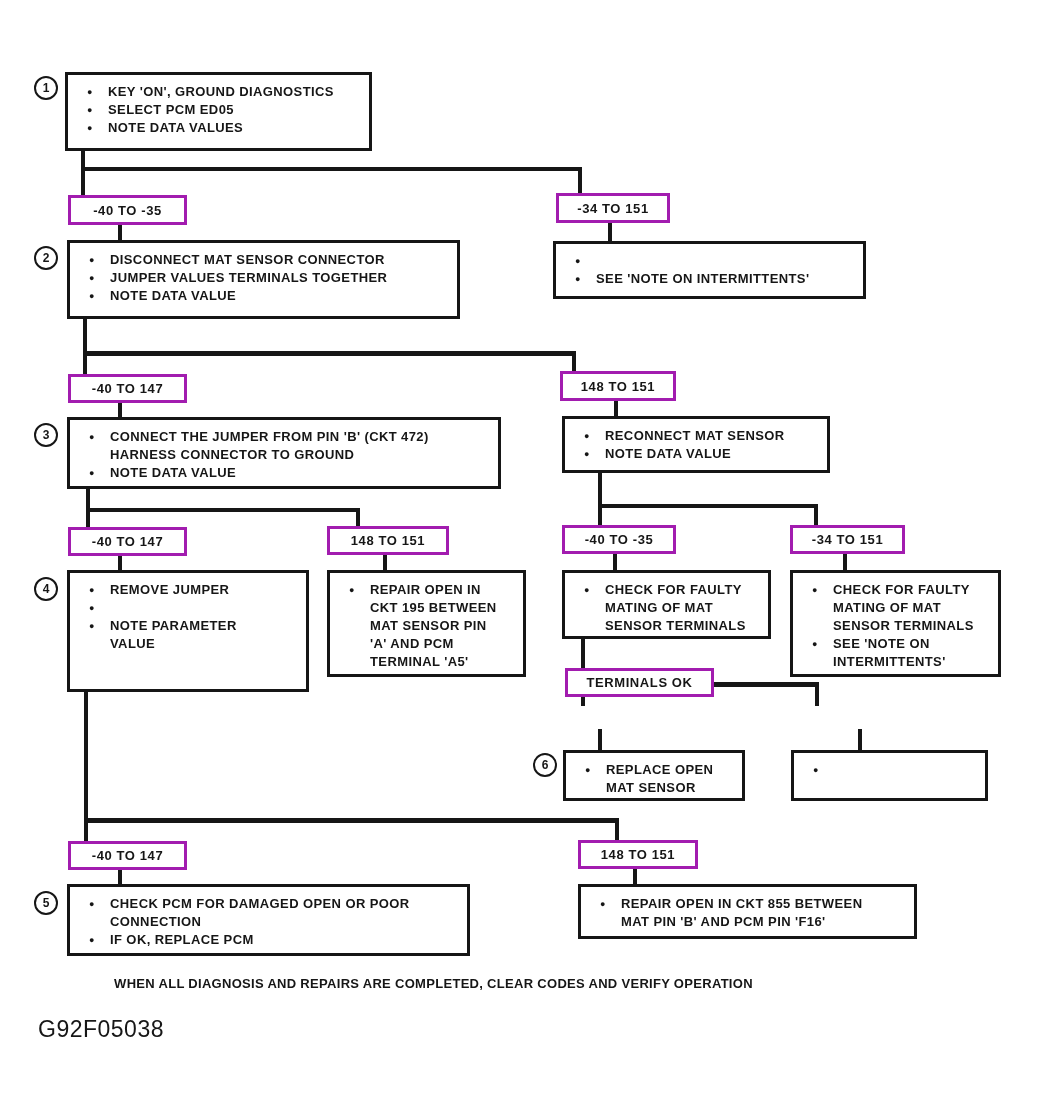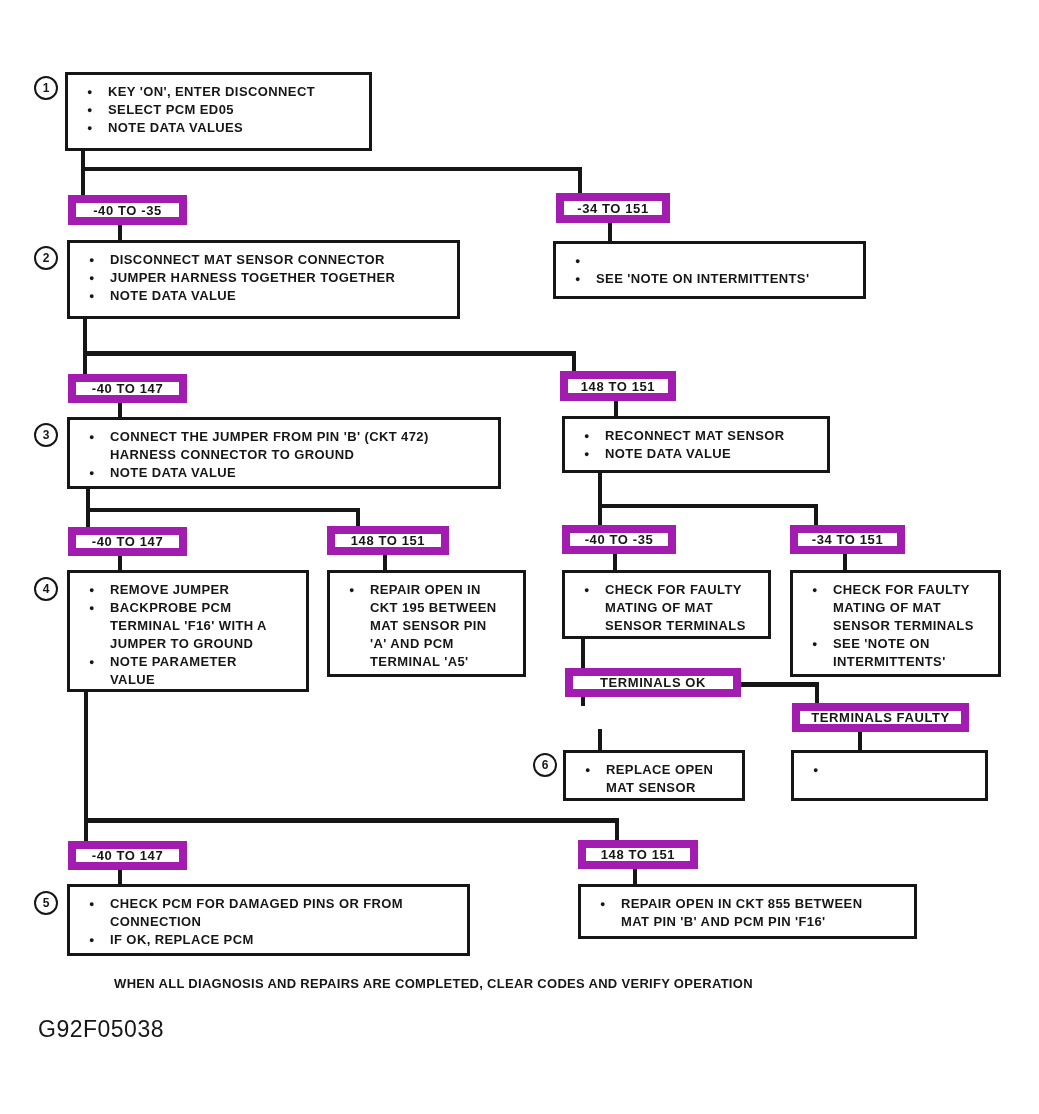--- a/index.html
+++ b/index.html
@@ -9,21 +9,21 @@
   }
   .ln{position:absolute;background:#161616;}
   .box{
     position:absolute;border:3px solid #161616;background:#ffffff;
     padding:8px 8px 6px 4px;box-sizing:border-box;
   }
   .brow{display:flex;align-items:flex-start;font-weight:700;font-size:13px;line-height:18px;letter-spacing:.4px;}
   .dot{flex:0 0 36px;text-align:center;font-size:9px;line-height:18px;}
   .btxt{flex:1;min-width:0;}
   .dlabel{
-    position:absolute;border:8px solid #a21caf;background:#ffffff;box-sizing:border-box;
+    position:absolute;border:3px solid #a21caf;background:#ffffff;box-sizing:border-box;
     display:flex;align-items:center;justify-content:center;
     font-weight:700;font-size:13px;letter-spacing:.6px;white-space:nowrap;
   }
   .circ{
     position:absolute;width:24px;height:24px;border:2px solid #161616;border-radius:50%;
     background:#ffffff;display:flex;align-items:center;justify-content:center;
     font-weight:700;font-size:12px;box-sizing:border-box;
   }
   .footer{
     position:absolute;left:0;top:976;width:867px;text-align:center;
@@ -77,21 +77,21 @@
   <div class="circ" style="left:34px;top:76px;">1</div>
   <div class="circ" style="left:34px;top:246px;">2</div>
   <div class="circ" style="left:34px;top:423px;">3</div>
   <div class="circ" style="left:34px;top:577px;">4</div>
   <div class="circ" style="left:34px;top:891px;">5</div>
   <div class="circ" style="left:533px;top:753px;">6</div>
 
   <div class="box" style="left:65px;top:72px;width:307px;height:79px;">
     <div class="brow">
         <span class="dot">●</span>
-        <span class="btxt">KEY 'ON', ENTER DISCONNECT</span>
+        <span class="btxt">KEY 'ON', GROUND DIAGNOSTICS</span>
       </div>
     <div class="brow">
         <span class="dot">●</span>
         <span class="btxt">SELECT PCM ED05</span>
       </div>
     <div class="brow">
         <span class="dot">●</span>
         <span class="btxt">NOTE DATA VALUES</span>
       </div>
   </div>
@@ -109,21 +109,21 @@
       </div>
   </div>
 
   <div class="box" style="left:67px;top:240px;width:393px;height:79px;">
     <div class="brow">
         <span class="dot">●</span>
         <span class="btxt">DISCONNECT MAT SENSOR CONNECTOR</span>
       </div>
     <div class="brow">
         <span class="dot">●</span>
-        <span class="btxt">JUMPER HARNESS TOGETHER TOGETHER</span>
+        <span class="btxt">JUMPER VALUES TERMINALS TOGETHER</span>
       </div>
     <div class="brow">
         <span class="dot">●</span>
         <span class="btxt">NOTE DATA VALUE</span>
       </div>
   </div>
 
   <div class="dlabel" style="left:68px;top:374px;width:119px;height:29px;">-40 TO 147</div>
   <div class="dlabel" style="left:560px;top:371px;width:116px;height:30px;">148 TO 151</div>
 
@@ -154,21 +154,20 @@
   <div class="dlabel" style="left:562px;top:525px;width:114px;height:29px;">-40 TO -35</div>
   <div class="dlabel" style="left:790px;top:525px;width:115px;height:29px;">-34 TO 151</div>
 
   <div class="box" style="left:67px;top:570px;width:242px;height:122px;padding-right:24px;">
     <div class="brow">
         <span class="dot">●</span>
         <span class="btxt">REMOVE JUMPER</span>
       </div>
     <div class="brow">
         <span class="dot">●</span>
-        <span class="btxt">BACKPROBE PCM TERMINAL 'F16' WITH A JUMPER TO GROUND</span>
       </div>
     <div class="brow">
         <span class="dot">●</span>
         <span class="btxt">NOTE PARAMETER VALUE</span>
       </div>
   </div>
 
   <div class="box" style="left:327px;top:570px;width:199px;height:107px;padding-right:20px;">
     <div class="brow">
         <span class="dot">●</span>
@@ -187,43 +186,42 @@
     <div class="brow">
         <span class="dot">●</span>
         <span class="btxt">CHECK FOR FAULTY MATING OF MAT SENSOR TERMINALS</span>
       </div>
     <div class="brow">
         <span class="dot">●</span>
         <span class="btxt">SEE 'NOTE ON INTERMITTENTS'</span>
       </div>
   </div>
 
-  <div class="dlabel" style="left:565px;top:668px;width:176px;height:29px;">TERMINALS OK</div>
-  <div class="dlabel" style="left:792px;top:703px;width:177px;height:29px;">TERMINALS FAULTY</div>
+  <div class="dlabel" style="left:565px;top:668px;width:149px;height:29px;">TERMINALS OK</div>
 
   <div class="box" style="left:563px;top:750px;width:182px;height:51px;padding-right:14px;">
     <div class="brow">
         <span class="dot">●</span>
         <span class="btxt">REPLACE OPEN MAT SENSOR</span>
       </div>
   </div>
 
   <div class="box" style="left:791px;top:750px;width:197px;height:51px;padding-right:14px;">
     <div class="brow">
         <span class="dot">●</span>
       </div>
   </div>
 
   <div class="dlabel" style="left:68px;top:841px;width:119px;height:29px;">-40 TO 147</div>
   <div class="dlabel" style="left:578px;top:840px;width:120px;height:29px;">148 TO 151</div>
 
   <div class="box" style="left:67px;top:884px;width:403px;height:72px;padding-right:16px;">
     <div class="brow">
         <span class="dot">●</span>
-        <span class="btxt">CHECK PCM FOR DAMAGED PINS OR FROM CONNECTION</span>
+        <span class="btxt">CHECK PCM FOR DAMAGED OPEN OR POOR CONNECTION</span>
       </div>
     <div class="brow">
         <span class="dot">●</span>
         <span class="btxt">IF OK, REPLACE PCM</span>
       </div>
   </div>
 
   <div class="box" style="left:578px;top:884px;width:339px;height:55px;padding-right:40px;">
     <div class="brow">
         <span class="dot">●</span>

